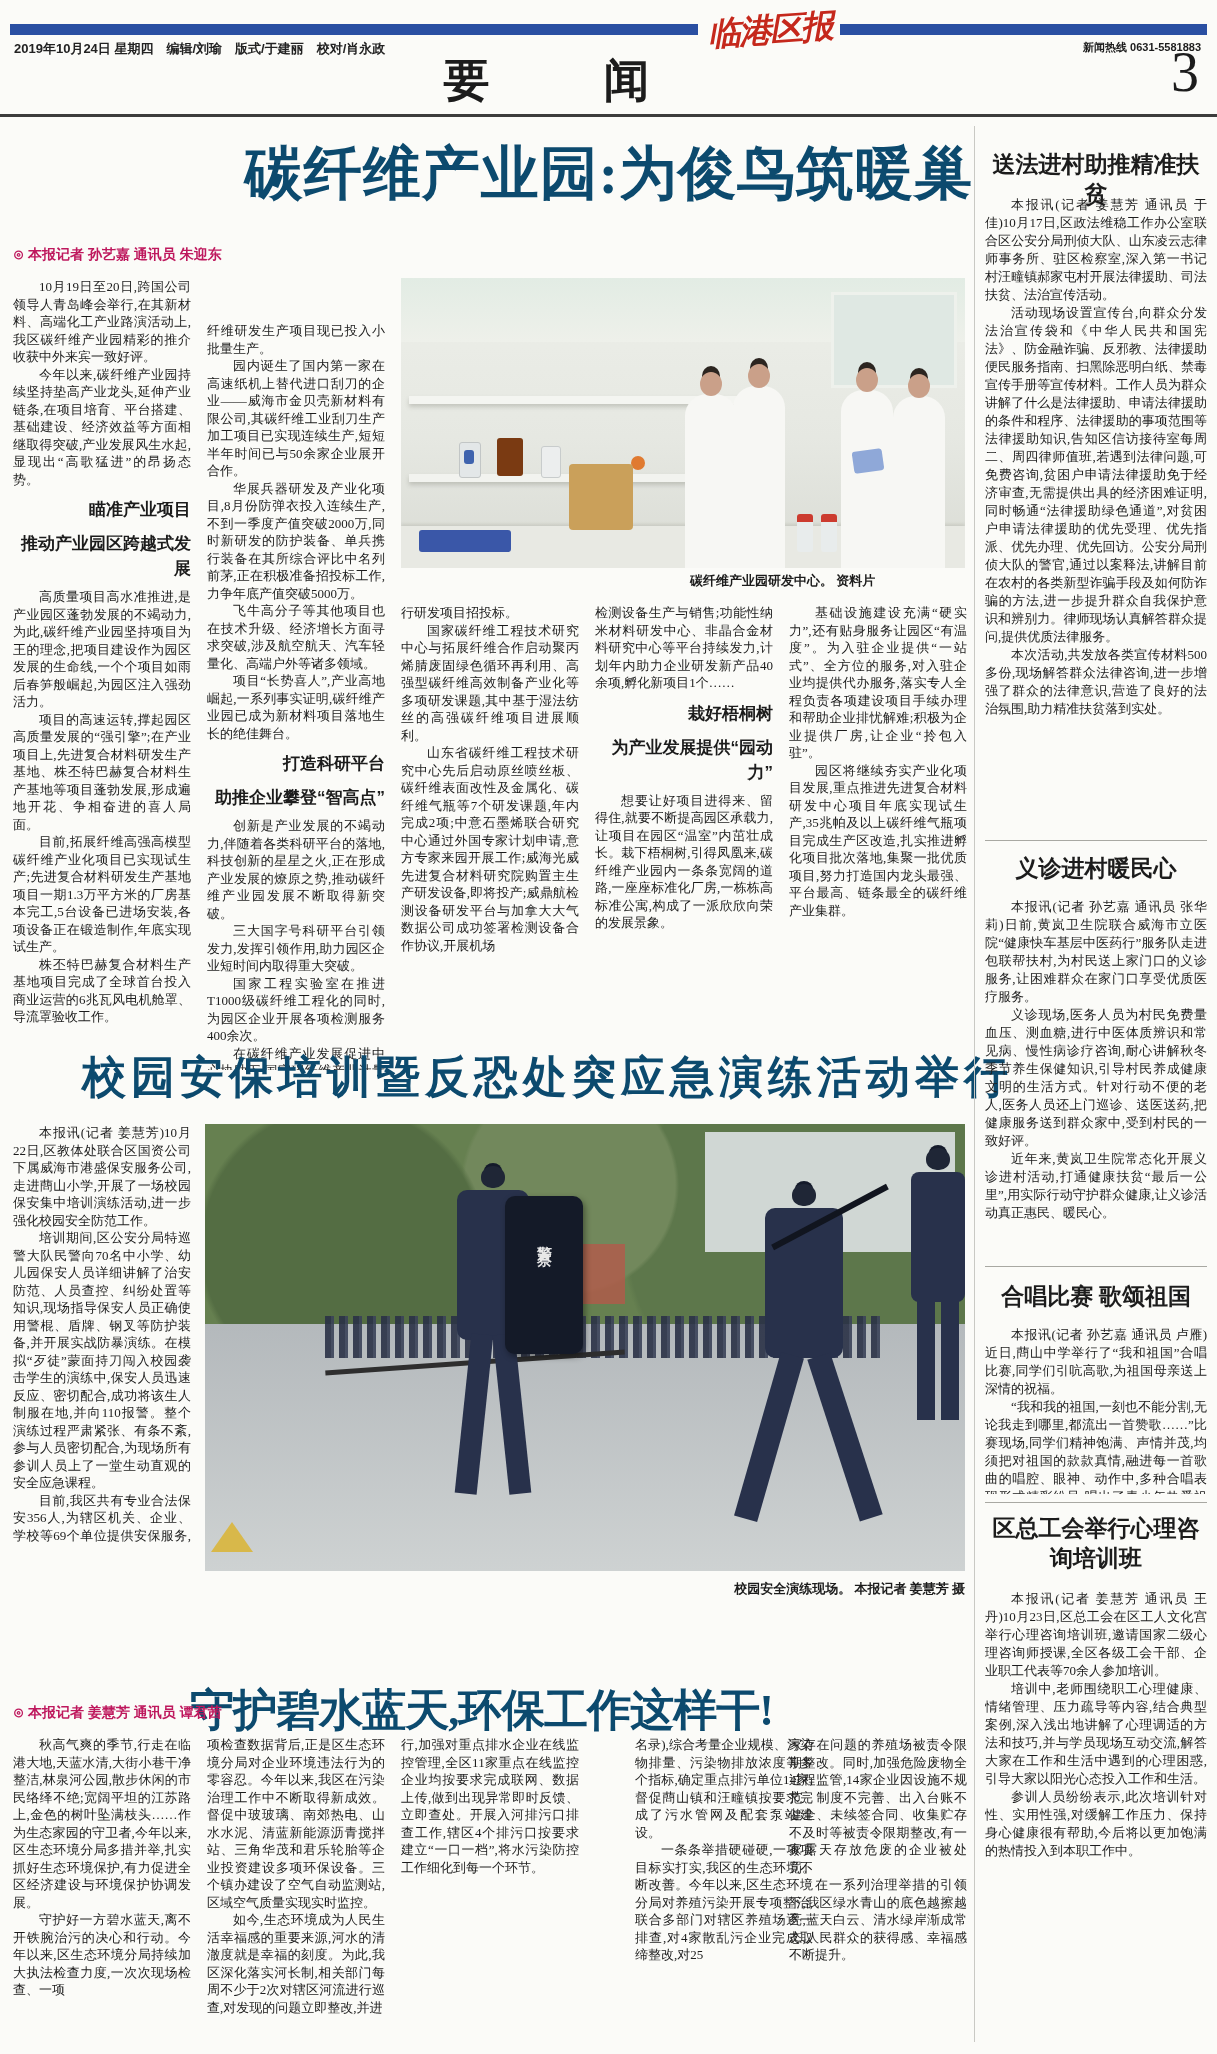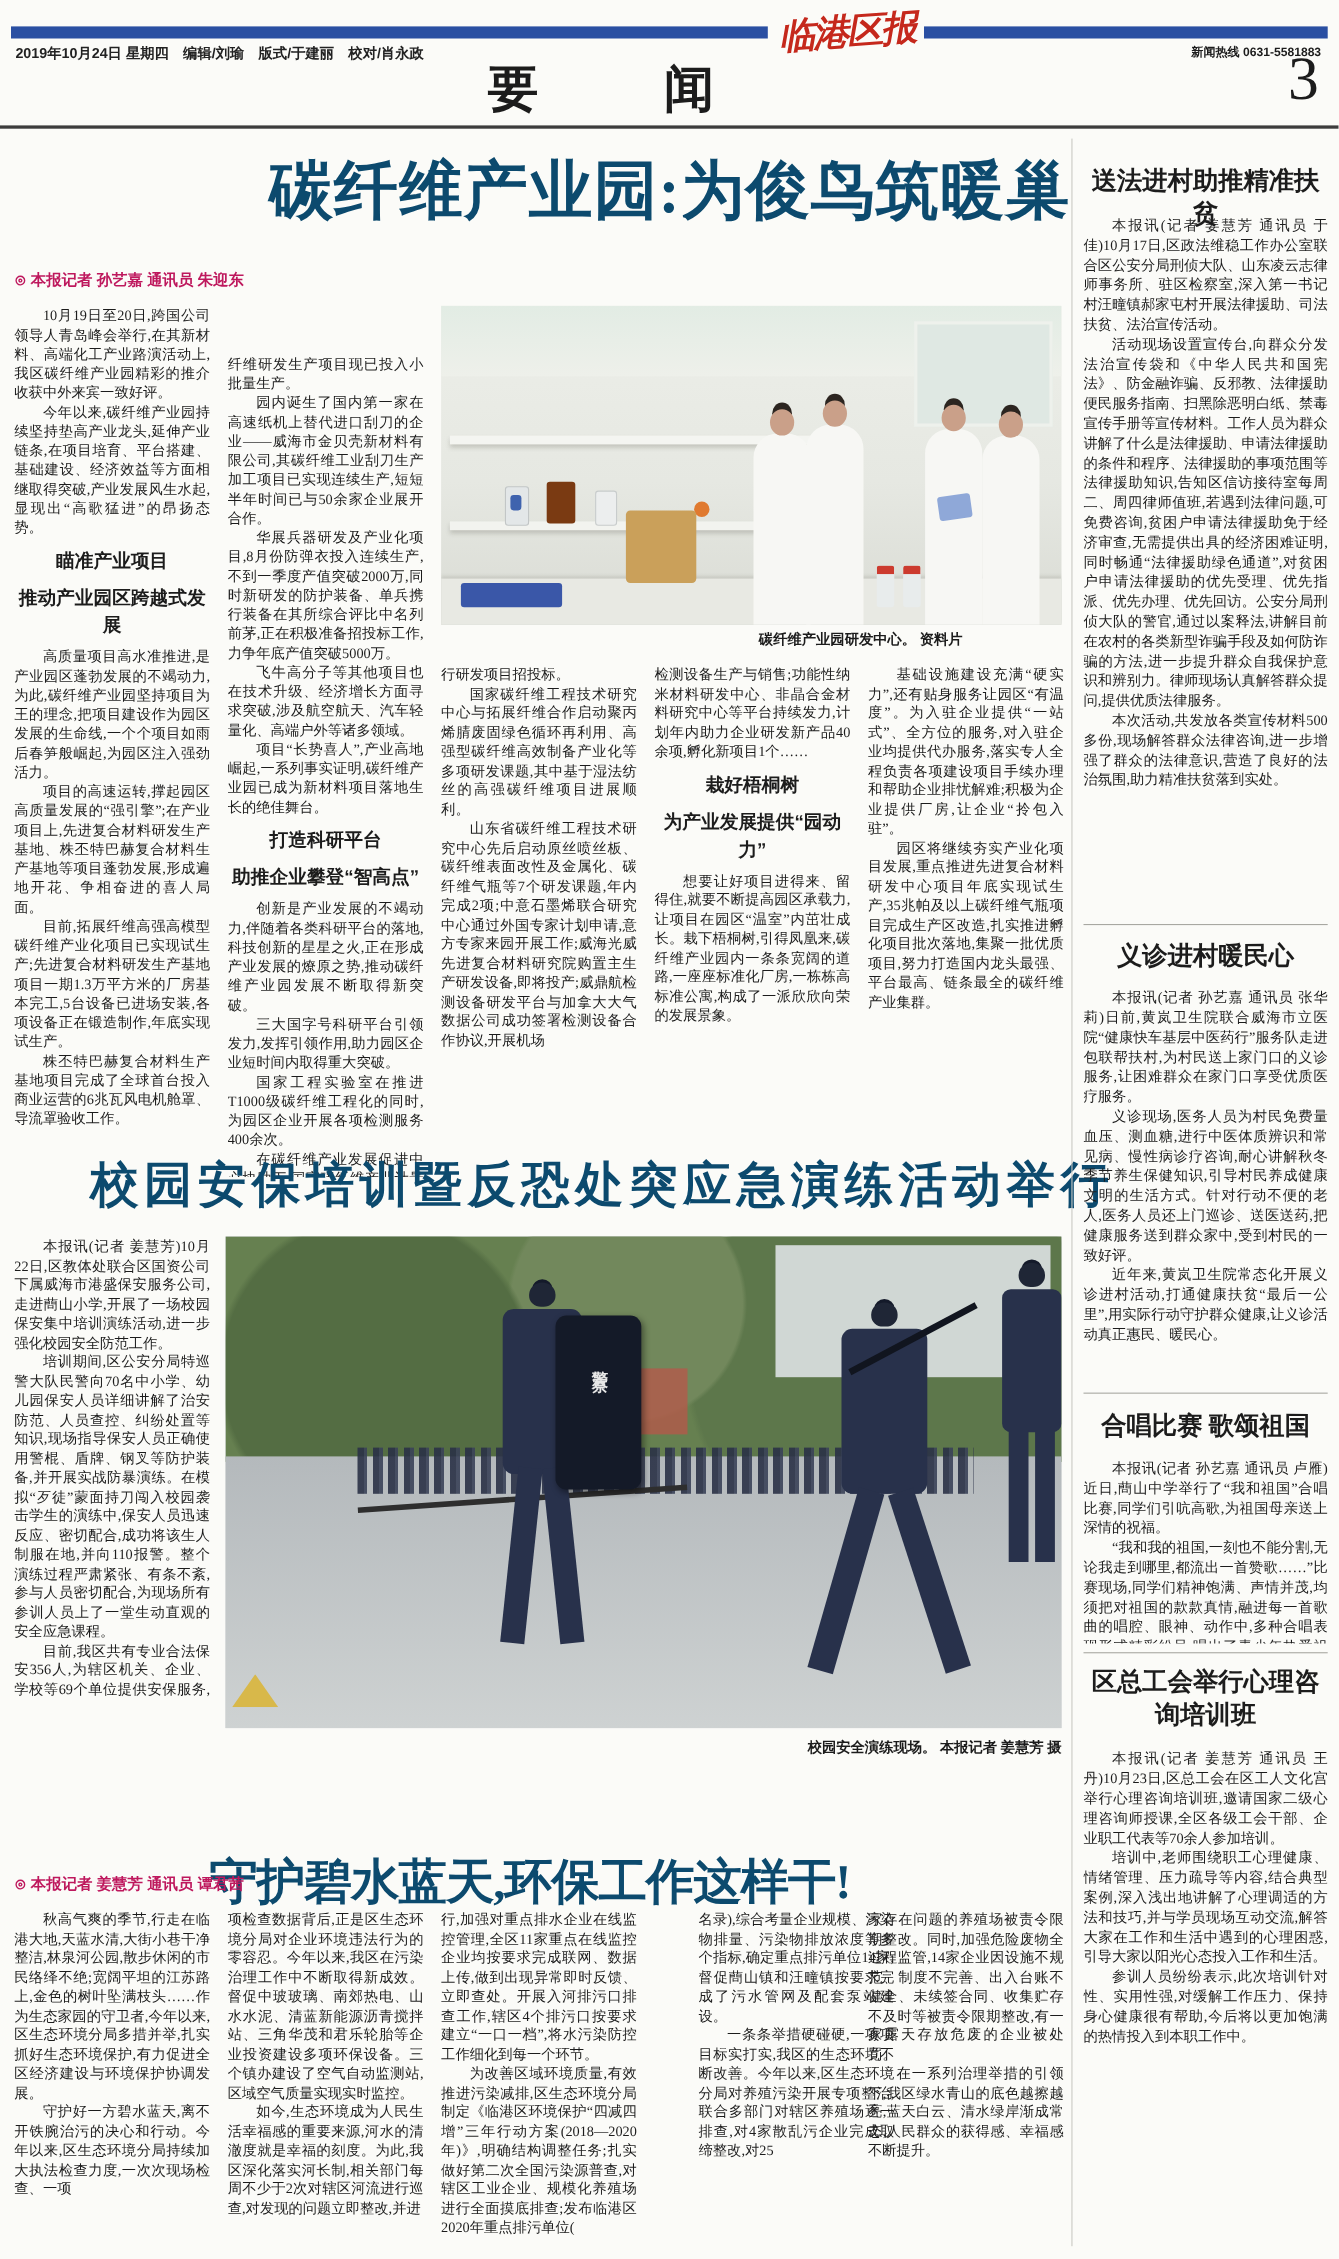--- a/index.html
+++ b/index.html
@@ -23,21 +23,21 @@
   #header-rule{left:0;top:114px;width:1217px;height:3px;background:#3c3c3c;}
   
   .headline{font-weight:900;color:#0c4a6e;text-align:right;}
   #a1-headline{left:13px;top:138px;width:960px;font-size:58px;line-height:72px;letter-spacing:1px;}
   .byline{font-family:"Liberation Sans",sans-serif;font-weight:bold;font-size:14px;color:#be185d;}
   #a1-byline{left:13px;top:246px;width:500px;}
   .col{width:178px;overflow:hidden;text-align:justify;font-size:13px;line-height:17.5px;}
   .col p{margin:0;text-indent:2em;}
   .col p.cont{text-indent:0;}
   .col h3.sub{font-family:"Liberation Sans",sans-serif;font-weight:bold;font-size:17px;
-              line-height:25px;margin:9px 0 7px;text-indent:0;text-align:center;}
+              line-height:25px;margin:9px 0 7px;text-indent:0;text-align:right;}
   .caption{font-size:13px;font-weight:bold;text-align:right;}
   
   #a1-col1{left:13px;top:278px;height:748px;}
   #a1-col2{left:207px;top:278px;height:748px;margin-top:44px;}
   #a1-col3{left:401px;top:604px;height:422px;}
   #a1-col4{left:595px;top:604px;height:422px;}
   #a1-col5{left:789px;top:604px;height:422px;}
   #photo1{left:401px;top:278px;width:564px;height:290px;overflow:hidden;
           background:linear-gradient(180deg,#edefe9 0%,#e6e8e2 55%,#d9dbd4 100%);}
   #caption1{left:600px;top:572px;width:365px;text-align:center;}
@@ -223,21 +223,20 @@
 <div class="abs col" id="a3-col1">
     <p>秋高气爽的季节,行走在临港大地,天蓝水清,大街小巷干净整洁,林泉河公园,散步休闲的市民络绎不绝;宽阔平坦的江苏路上,金色的树叶坠满枝头……作为生态家园的守卫者,今年以来,区生态环境分局多措并举,扎实抓好生态环境保护,有力促进全区经济建设与环境保护协调发展。</p>
     <p>守护好一方碧水蓝天,离不开铁腕治污的决心和行动。今年以来,区生态环境分局持续加大执法检查力度,一次次现场检查、一项</p>
   </div>
 <div class="abs col" id="a3-col2">
     <p class="cont">项检查数据背后,正是区生态环境分局对企业环境违法行为的零容忍。今年以来,我区在污染治理工作中不断取得新成效。督促中玻玻璃、南郊热电、山水水泥、清蓝新能源沥青搅拌站、三角华茂和君乐轮胎等企业投资建设多项环保设备。三个镇办建设了空气自动监测站,区域空气质量实现实时监控。</p>
     <p>如今,生态环境成为人民生活幸福感的重要来源,河水的清澈度就是幸福的刻度。为此,我区深化落实河长制,相关部门每周不少于2次对辖区河流进行巡查,对发现的问题立即整改,并进</p>
   </div>
 <div class="abs col" id="a3-col3">
     <p class="cont">行,加强对重点排水企业在线监控管理,全区11家重点在线监控企业均按要求完成联网、数据上传,做到出现异常即时反馈、立即查处。开展入河排污口排查工作,辖区4个排污口按要求建立“一口一档”,将水污染防控工作细化到每一个环节。</p>
-    <p>为改善区域环境质量,有效推进污染减排,区生态环境分局制定《临港区环境保护“四减四增”三年行动方案(2018—2020年)》,明确结构调整任务;扎实做好第二次全国污染源普查,对辖区工业企业、规模化养殖场进行全面摸底排查;发布临港区2020年重点排污单位(</p>
   </div>
 <div class="abs col" id="a3-col4">
     <p class="cont">名录),综合考量企业规模、污染物排量、污染物排放浓度等多个指标,确定重点排污单位14家;督促蔄山镇和汪疃镇按要求完成了污水管网及配套泵站建设。</p>
     <p>一条条举措硬碰硬,一项项目标实打实,我区的生态环境不断改善。今年以来,区生态环境分局对养殖污染开展专项整治,联合多部门对辖区养殖场逐一排查,对4家散乱污企业完成取缔整改,对25</p>
   </div>
 <div class="abs col" id="a3-col5">
     <p class="cont">家存在问题的养殖场被责令限期整改。同时,加强危险废物全过程监管,14家企业因设施不规范、制度不完善、出入台账不健全、未续签合同、收集贮存不及时等被责令限期整改,有一家露天存放危废的企业被处罚。</p>
     <p>在一系列治理举措的引领下,我区绿水青山的底色越擦越亮,蓝天白云、清水绿岸渐成常态,人民群众的获得感、幸福感不断提升。</p>
   </div>
 

